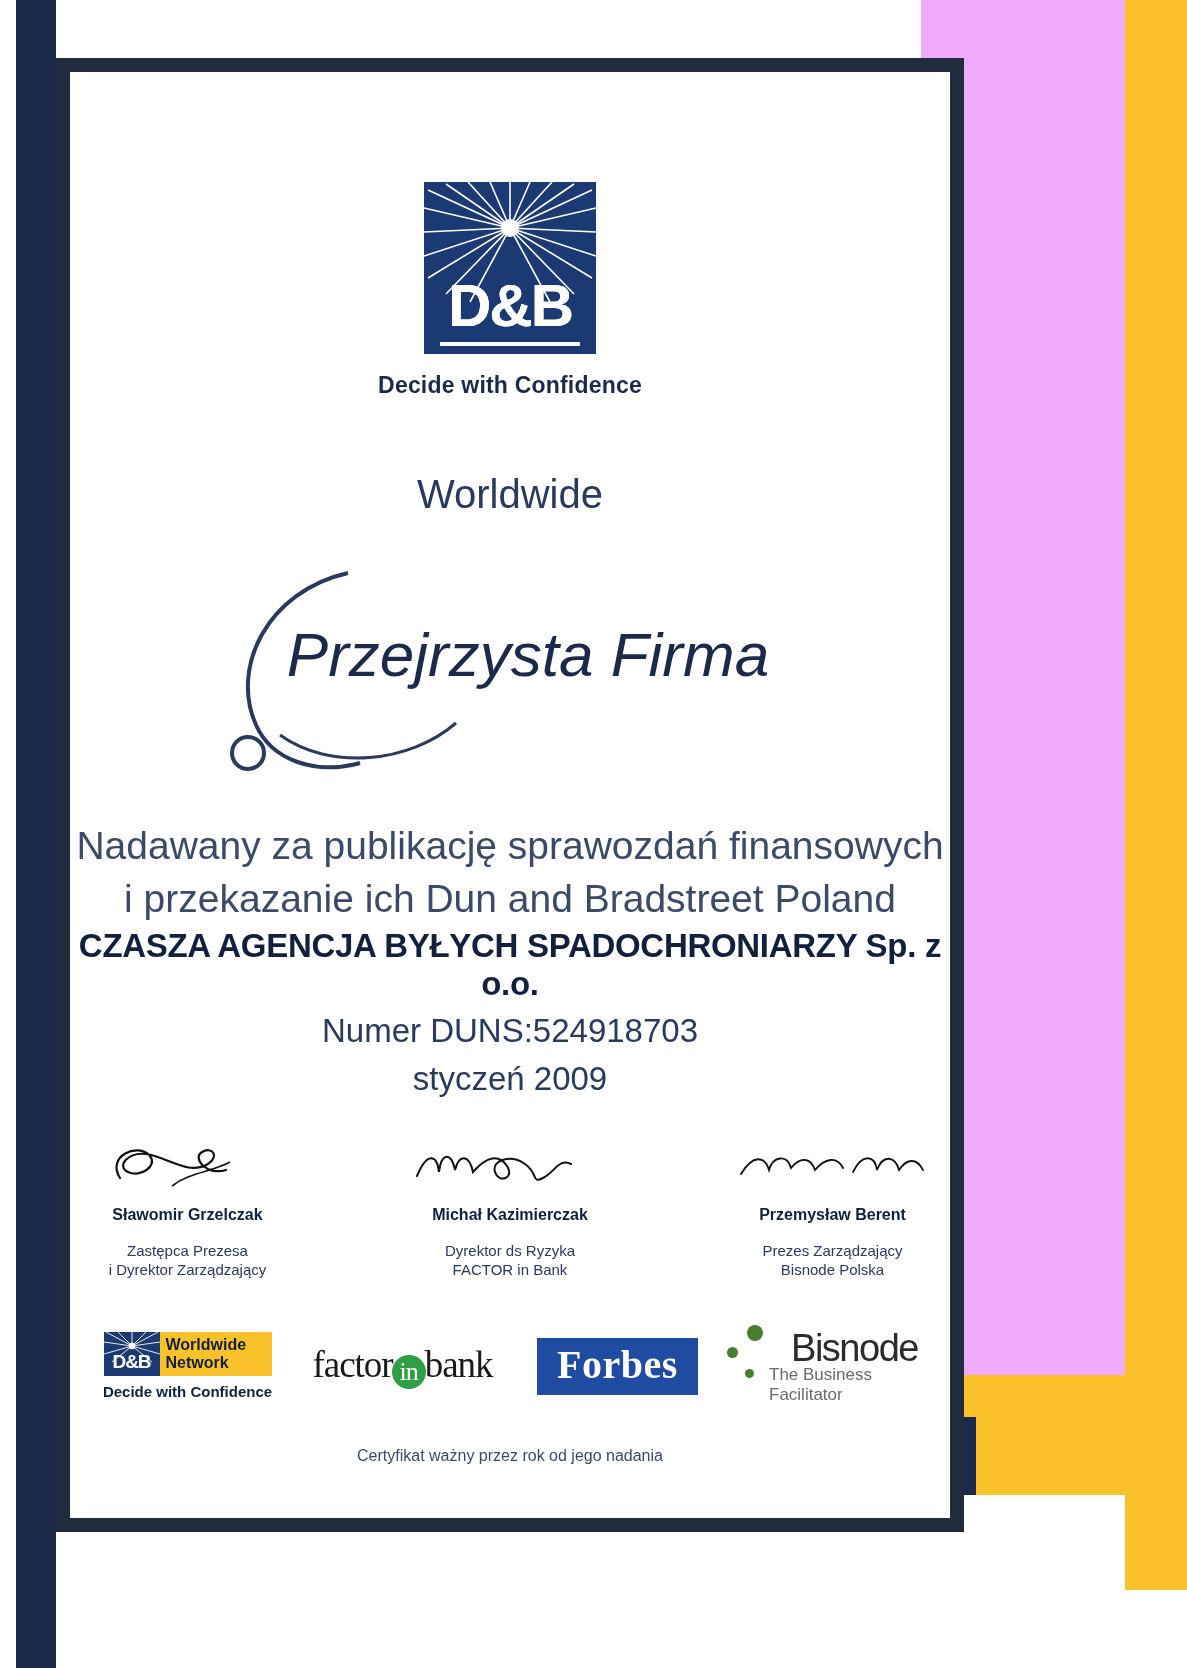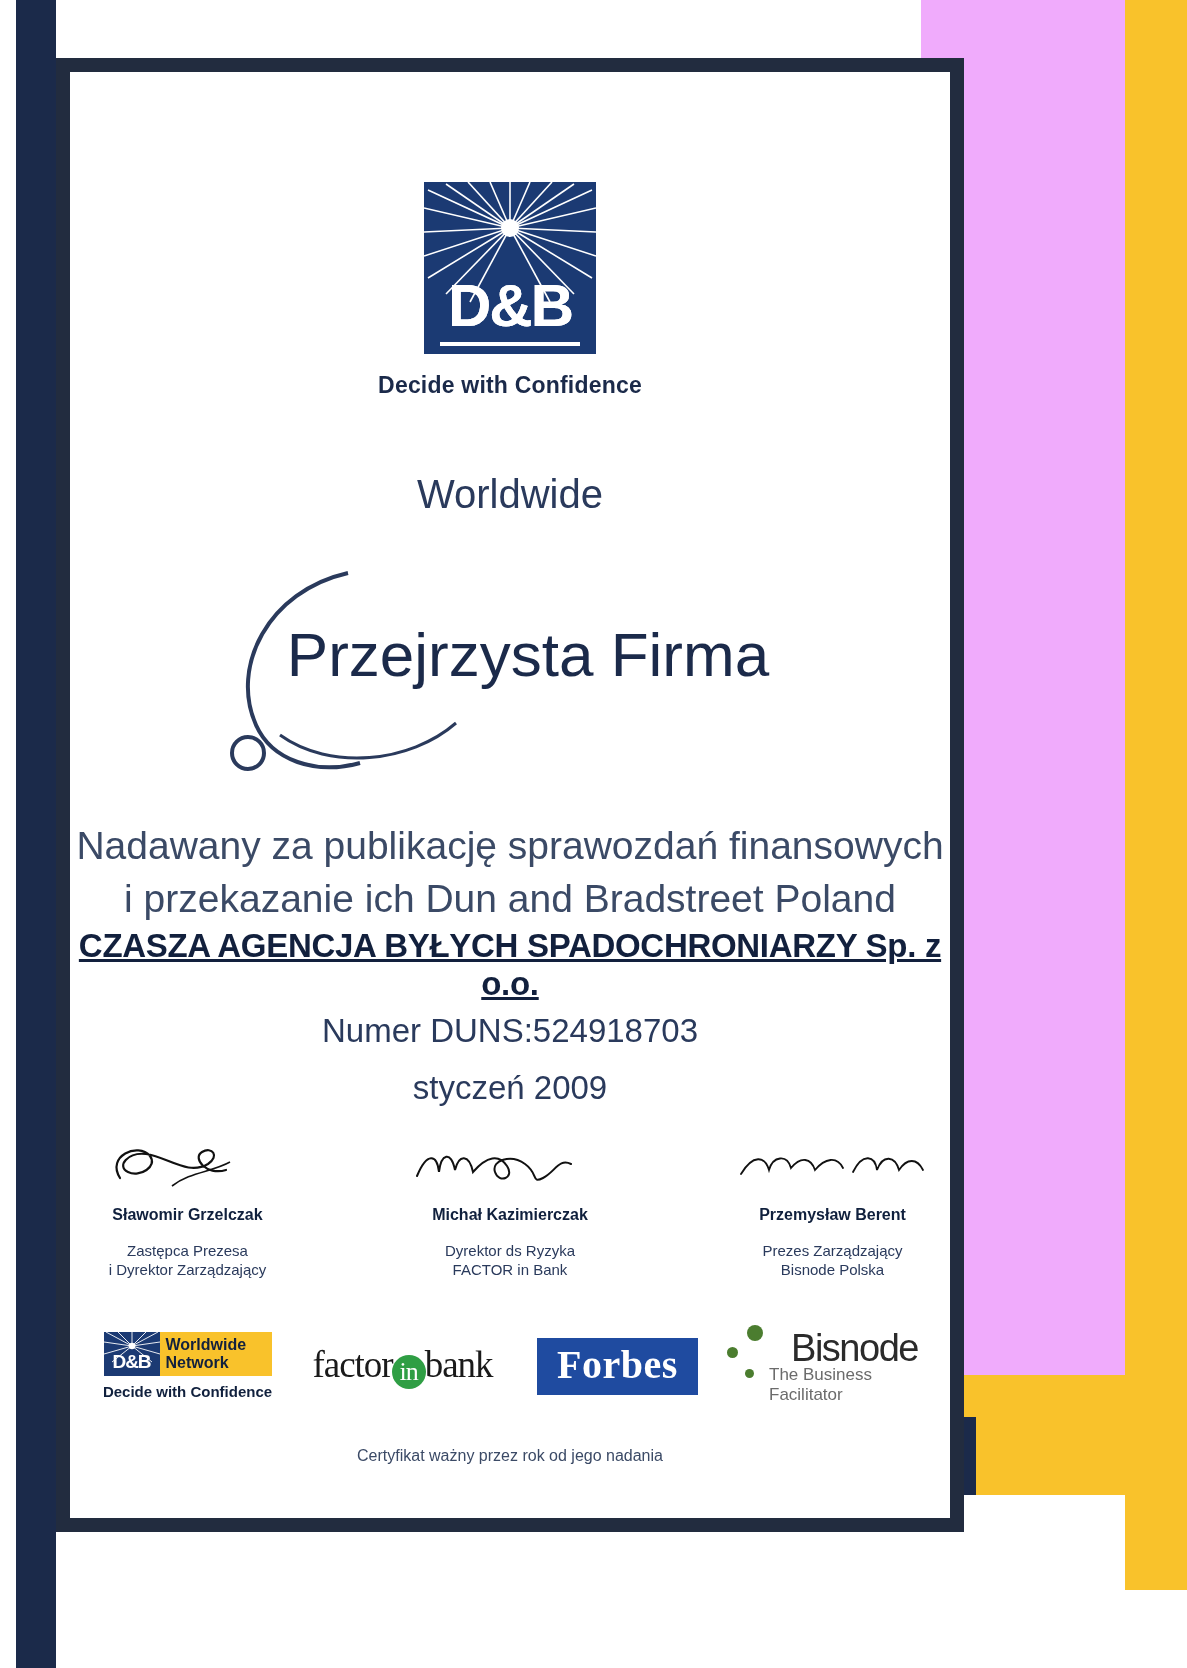--- a/index.html
+++ b/index.html
@@ -159,56 +159,55 @@
   }
   .pf-title {
     position: absolute;
     left: 0; top: 62px;
     width: 880px;
     padding-left: 36px;
     box-sizing: border-box;
     font-size: 62px;
     color: #1b2a4a;
     letter-spacing: 0px;
+    font-style: italic;
   }
 
   .subtitle {
     position: absolute;
     left: 0; top: 748px;
     width: 880px;
     font-size: 39px;
     line-height: 1.35;
     color: #3b4a66;
   }
 
   .company {
     position: absolute;
     left: 0; top: 855px;
     width: 880px;
     font-size: 33px;
     font-weight: bold;
     color: #12203d;
     letter-spacing: -0.3px;
-    text-decoration: underline;
   }
 
   .duns {
     position: absolute;
     left: 0; top: 940px;
     width: 880px;
     font-size: 33px;
     color: #2a3a5c;
   }
   .date {
     position: absolute;
     left: 0; top: 988px;
     width: 880px;
     font-size: 33px;
     color: #2a3a5c;
-    margin-top: 9px;
   }
 
   
   .signatures {
     position: absolute;
     left: 10px; top: 1060px;
     width: 860px;
     display: flex;
     justify-content: space-between;
     align-items: center;

